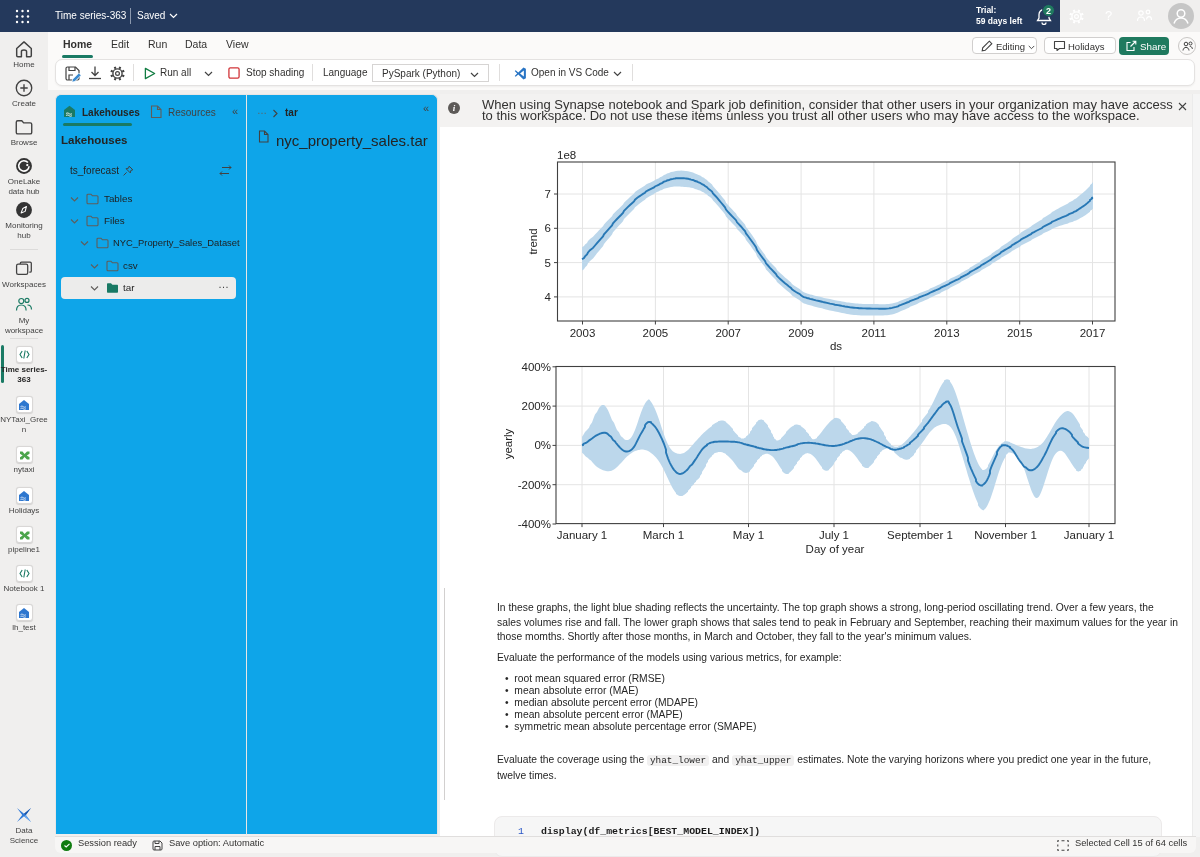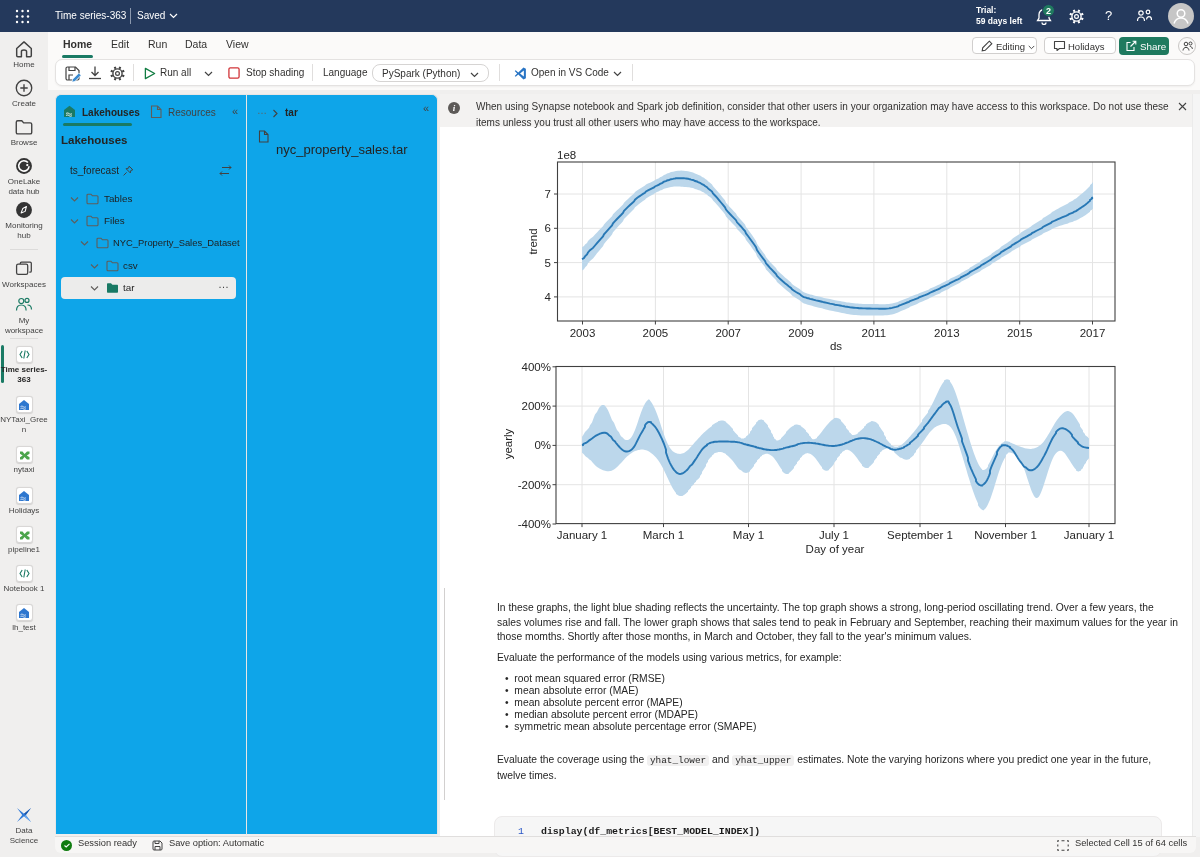--- a/index.html
+++ b/index.html
@@ -1,21 +1,21 @@
 <!DOCTYPE html>
 <html><head>
 <meta charset="utf-8">
 <style>
 * { margin:0; padding:0; box-sizing:border-box; }
 html,body { width:1200px; height:857px; overflow:hidden; font-family:"Liberation Sans",sans-serif; }
 body { background:#f0efee; position:relative; }
 .abs { position:absolute; }
 
 
-#topbar { position:absolute; left:0; top:0; width:1200px; height:32px; background:#24395c; color:#fff; }
+#topbar { position:absolute; left:0; top:0; width:1060px; height:32px; background:#24395c; color:#fff; }
 #topbar .title { position:absolute; left:55px; top:10px; font-size:10px; color:#fff; }
 #topbar .sep1 { position:absolute; left:130px; top:8px; width:1px; height:16px; background:#8b98ad; }
 #topbar .saved { position:absolute; left:137px; top:10px; font-size:10px; color:#fff; }
 #searchbox { position:absolute; left:468px; top:5px; width:265px; height:22px; background:#fff; border-radius:4px; color:#605e5c; font-size:10px; line-height:22px;margin-top:28px; }
 #searchbox svg { position:absolute; left:10px; top:5px; }
 #searchbox span { position:absolute; left:26px; }
 .trial { position:absolute; left:976px; top:5px; font-size:8.5px; font-weight:bold; line-height:11px; color:#fff; }
 
 
 #rail { position:absolute; left:0; top:32px; width:48px; height:825px; background:#f0efee; }
@@ -28,32 +28,32 @@
 
 
 #ribbon { position:absolute; left:48px; top:32px; width:1152px; height:58px; background:#fbfaf9; }
 .tab { position:absolute; top:6px; font-size:10.5px; color:#323130; }
 .tab.home { font-weight:bold; }
 .tabline { position:absolute; left:14px; top:23px; width:31px; height:3px; border-radius:2px; background:#1a7a64; }
 #toolbar { position:absolute; left:7px; top:27px; width:1140px; height:27px; background:#fff; border:1px solid #e4e2e1; border-radius:7px; box-shadow:0 1px 2px rgba(0,0,0,.05); }
 .tbtxt { position:absolute; top:7px; font-size:10px; color:#323130; white-space:nowrap; }
 .tbsep { position:absolute; top:4px; width:1px; height:17px; background:#e0dedd; }
 .tbicon { position:absolute; top:5px; }
-#langsel { position:absolute; left:316px; top:4px; width:117px; height:18px; border:1px solid #d6d4d3; border-radius:8px; background:#fff; font-size:10px; color:#323130; }
+#langsel { position:absolute; left:316px; top:4px; width:117px; height:18px; border:1px solid #d6d4d3; border-radius:0; background:#fff; font-size:10px; color:#323130; }
 .rbtn { position:absolute; top:5px; height:17px; border:1px solid #d1cfce; border-radius:4px; background:#fff; font-size:9.5px; color:#323130;padding-left:44px; }
 
 
 #explorer { position:absolute; left:55px; top:94px; width:383px; height:740px; background:#0ea5e9; border-radius:6px 6px 0 0; border:1px solid #e8e6e5; border-bottom:none; }
 #expdiv { position:absolute; left:190px; top:0; width:1px; height:740px; background:#e8e6e5; }
 .treerow { position:absolute; height:22px; font-size:9.8px; color:#1f1f1f; line-height:22px; }
 
 
 #notebook { position:absolute; left:440px; top:94px; width:752px; height:743px; background:#fff; }
 #banner { position:absolute; left:0; top:0; width:752px; height:33px; background:#f3f2f1; }
-#banner .txt { position:absolute; left:36px; top:5px; width:700px; font-size:10px; line-height:16px; color:#323130; }
+#banner .txt { position:absolute; left:42px; top:5px; width:700px; font-size:13px; line-height:11px; color:#323130; }
 #scrollbar { position:absolute; left:1192px; top:94px; width:8px; height:743px; background:#f5f5f5; border-left:1px solid #ebebeb; }
 
 .mdtext { position:absolute; left:497px; font-size:10.3px; line-height:14.7px; color:#262626; width:684px; }
 .codespan { font-family:"Liberation Mono",monospace; font-size:9.4px; background:#f1f0f0; border-radius:3px; padding:0 3px; }
 #codecell { position:absolute; left:494px; top:816px; width:668px; height:41px; background:#f6f6f6; border:1px solid #eceaea; border-radius:8px; }
 #codecell .num { position:absolute; left:23px; top:9px; font-family:"Liberation Mono",monospace; font-size:9.9px; color:#2a56c6; }
 #codecell .code { position:absolute; left:46px; top:9px; font-family:"Liberation Mono",monospace; font-size:9.9px; font-weight:bold; color:#1a1a1a; }
 #cellmark { position:absolute; left:444px; top:588px; width:1px; height:212px; background:#d2d0cf; }
 
 
@@ -412,21 +412,21 @@
 <div class="abs" style="left:257px;top:105px;font-size:10px;color:#616160;letter-spacing:.5px">…</div>
 <svg class="abs" style="left:272px;top:109px" width="7" height="9" viewBox="0 0 7 9">
     <path d="M1.5 1l3.5 3.5L1.5 8" stroke="#424242" stroke-width="1.1" fill="none"></path>
   </svg>
 <div class="abs" style="left:285px;top:107px;font-size:10px;font-weight:bold;color:#242424">tar</div>
 <div class="abs" style="left:423px;top:102px;font-size:11px;color:#424242">«</div>
 <svg class="abs" style="left:258px;top:130px" width="11" height="13" viewBox="0 0 11 13">
     <path d="M1.5 1h5L10 4.5v7.5H1.5z" stroke="#424242" stroke-width="1.1" fill="none"></path>
     <path d="M6.5 1v3.5H10" stroke="#424242" stroke-width="1.1" fill="none"></path>
   </svg>
-<div class="abs" style="left:276px;top:142px;font-size:13px;color:#242424">nyc_property_sales.tar</div>
+<div class="abs" style="left:276px;top:132px;font-size:15px;color:#242424">nyc_property_sales.tar</div>
 
 <div id="notebook"></div>
 <div id="banner" class="abs" style="left:440px;top:94px">
   <div class="abs" style="left:8px;top:8px;width:12px;height:12px;border-radius:50%;background:#5d5a58;color:#fff;font-size:9px;text-align:center;line-height:12px;font-family:'Liberation Serif',serif;font-style:italic;font-weight:bold">i</div>
   <div class="txt">When using Synapse notebook and Spark job definition, consider that other users in your organization may have access to this workspace. Do not use these items unless you trust all other users who may have access to the workspace.</div>
   <svg class="abs" style="left:738px;top:8px" width="9" height="9" viewBox="0 0 9 9">
       <path d="M1 1l7 7M8 1L1 8" stroke="#424242" stroke-width="1.1"></path>
     </svg>
 </div>
 
@@ -532,22 +532,22 @@
 <text x="835" y="553" font-size="11.5" fill="#262626" text-anchor="middle">Day of year</text>
 <text x="512" y="444" font-size="11.5" fill="#262626" text-anchor="middle" transform="rotate(-90 512 444)">yearly</text>
 </svg>
   </div>
 
 <div class="mdtext" style="top:601px;width:682px">In these graphs, the light blue shading reflects the uncertainty. The top graph shows a strong, long-period oscillating trend. Over a few years, the sales volumes rise and fall. The lower graph shows that sales tend to peak in February and September, reaching their maximum values for the year in those momths. Shortly after those months, in March and October, they fall to the year's minimum values.</div>
 <div class="mdtext" style="top:651px">Evaluate the performance of the models using various metrics, for example:</div>
 <div class="mdtext" style="top:673px;left:505px;line-height:12.1px">
   <div>•&nbsp;&nbsp;root mean squared error (RMSE)</div>
   <div>•&nbsp;&nbsp;mean absolute error (MAE)</div>
+  <div>•&nbsp;&nbsp;median absolute percent error (MDAPE)</div>
   <div>•&nbsp;&nbsp;mean absolute percent error (MAPE)</div>
-  <div>•&nbsp;&nbsp;median absolute percent error (MDAPE)</div>
   <div>•&nbsp;&nbsp;symmetric mean absolute percentage error (SMAPE)</div>
 </div>
 <div class="mdtext" style="top:753px">Evaluate the coverage using the <span class="codespan">yhat_lower</span> and <span class="codespan">yhat_upper</span> estimates. Note the varying horizons where you predict one year in the future, twelve times.</div>
 
 <div id="cellmark"></div>
 <div id="codecell">
   <div class="num">1</div>
   <div class="code">display(df_metrics[BEST_MODEL_INDEX])</div>
 </div>
 

